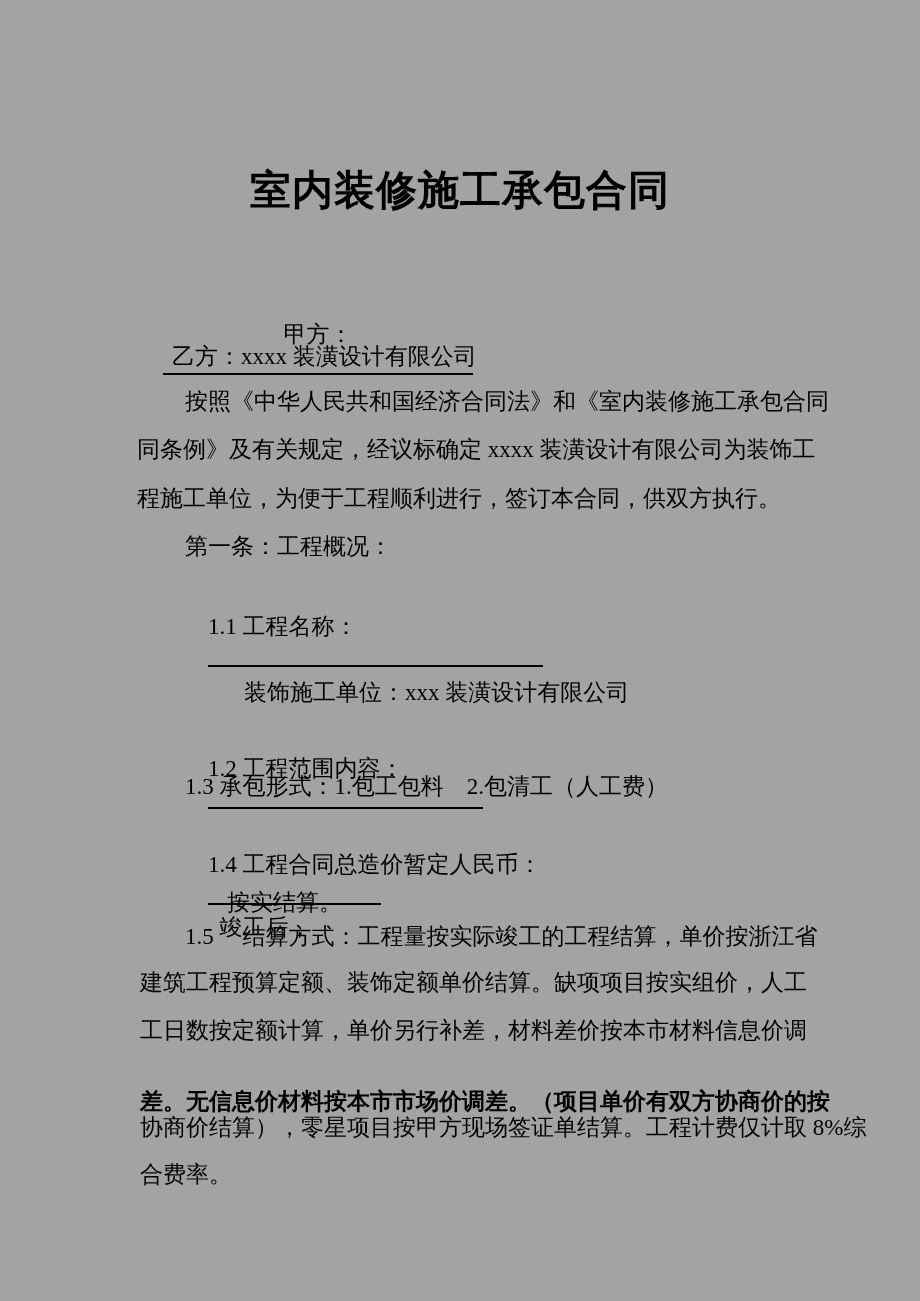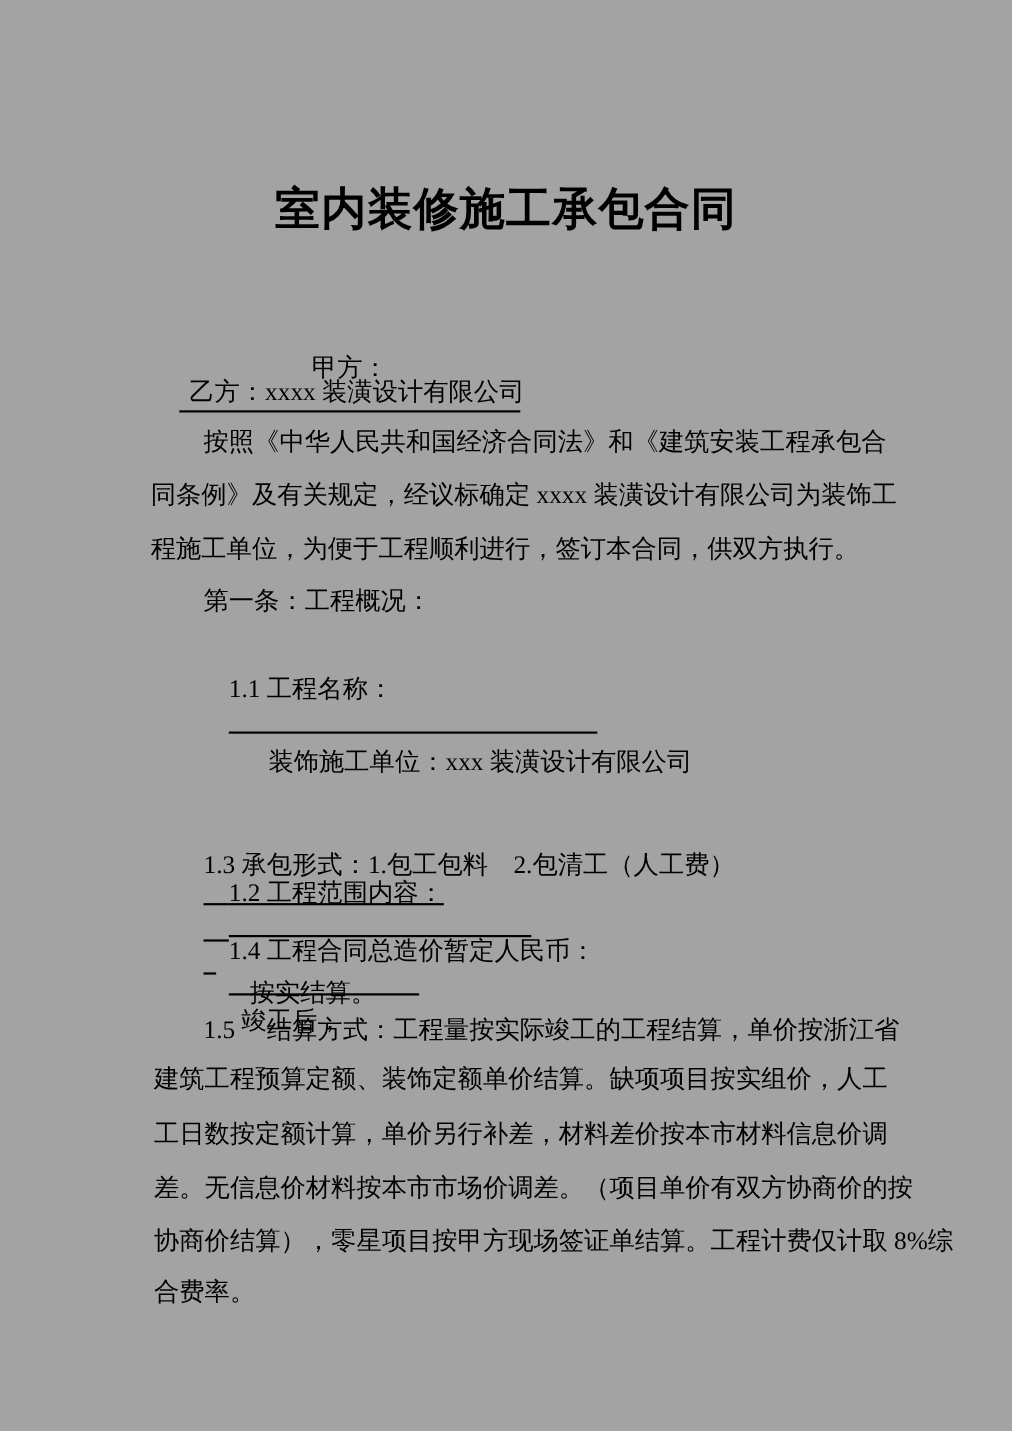--- a/index.html
+++ b/index.html
@@ -47,49 +47,49 @@
 
   <div class="doc-title">室内装修施工承包合同</div>
 
   <div class="line" style="left:140px; top:290px;text-align:center;">
     <span>甲方：</span>
     <span class="ul w310"></span>
   </div>
 
   <div class="line" style="left:140px; top:342px;margin-left:32px;">乙方：xxxx 装潢设计有限公司</div>
 
-  <div class="line" style="left:185px; top:387px;">按照《中华人民共和国经济合同法》和《建筑安装工程承包合</div>
+  <div class="line" style="left:185px; top:387px;">按照《中华人民共和国经济合同法》和《室内装修施工承包合同</div>
   <div class="line" style="left:137px; top:435px;">同条例》及有关规定，经议标确定 xxxx 装潢设计有限公司为装饰工</div>
   <div class="line" style="left:137px; top:484px;">程施工单位，为便于工程顺利进行，签订本合同，供双方执行。</div>
 
   <div class="line" style="left:185px; top:532px;">第一条：工程概况：</div>
 
   <div class="line" style="left:185px; top:582px;">
     <span>1.1 工程名称：</span>
     <span class="ul w335"></span>
   </div>
 
 
   <div class="line" style="left:244px; top:678px;">装饰施工单位：xxx 装潢设计有限公司</div>
 
-  <div class="line" style="left:185px; top:767px;text-decoration:underline;">
+  <div class="line" style="left:185px; top:724px;">
     <span>1.2 工程范围内容：</span>
     <span class="ul w275"></span>
   </div>
 
   <div class="line" style="left:185px; top:772px;">1.3 承包形式：1.包工包料　2.包清工（人工费）</div>
 
   <div class="line" style="left:185px; top:820px;">
     <span>1.4 工程合同总造价暂定人民币：</span>
     <span class="ul w173"></span>
     <span>  竣工后，</span>
   </div>
 
   <div class="line" style="left:227px; top:888px;">按实结算。</div>
 
   <div class="line" style="left:185px; top:922px;text-align:right;">1.5　 结算方式：工程量按实际竣工的工程结算，单价按浙江省</div>
-  <div class="line" style="left:140px; top:968px;font-family:Liberation Mono, monospace;">建筑工程预算定额、装饰定额单价结算。缺项项目按实组价，人工</div>
+  <div class="line" style="left:140px; top:968px;">建筑工程预算定额、装饰定额单价结算。缺项项目按实组价，人工</div>
   <div class="line" style="left:140px; top:1016px;">工日数按定额计算，单价另行补差，材料差价按本市材料信息价调</div>
-  <div class="line" style="left:140px; top:1065px;">差。无信息价材料按本市市场价调差。（项目单价有双方协商价的按</div>
+  <div class="line" style="left:140px; top:1087px;font-weight:bold;">差。无信息价材料按本市市场价调差。（项目单价有双方协商价的按</div>
   <div class="line" style="left:140px; top:1113px;">协商价结算），零星项目按甲方现场签证单结算。工程计费仅计取 8%综</div>
   <div class="line" style="left:140px; top:1160px;">合费率。</div>
 
 </div>
 
 </body></html>

